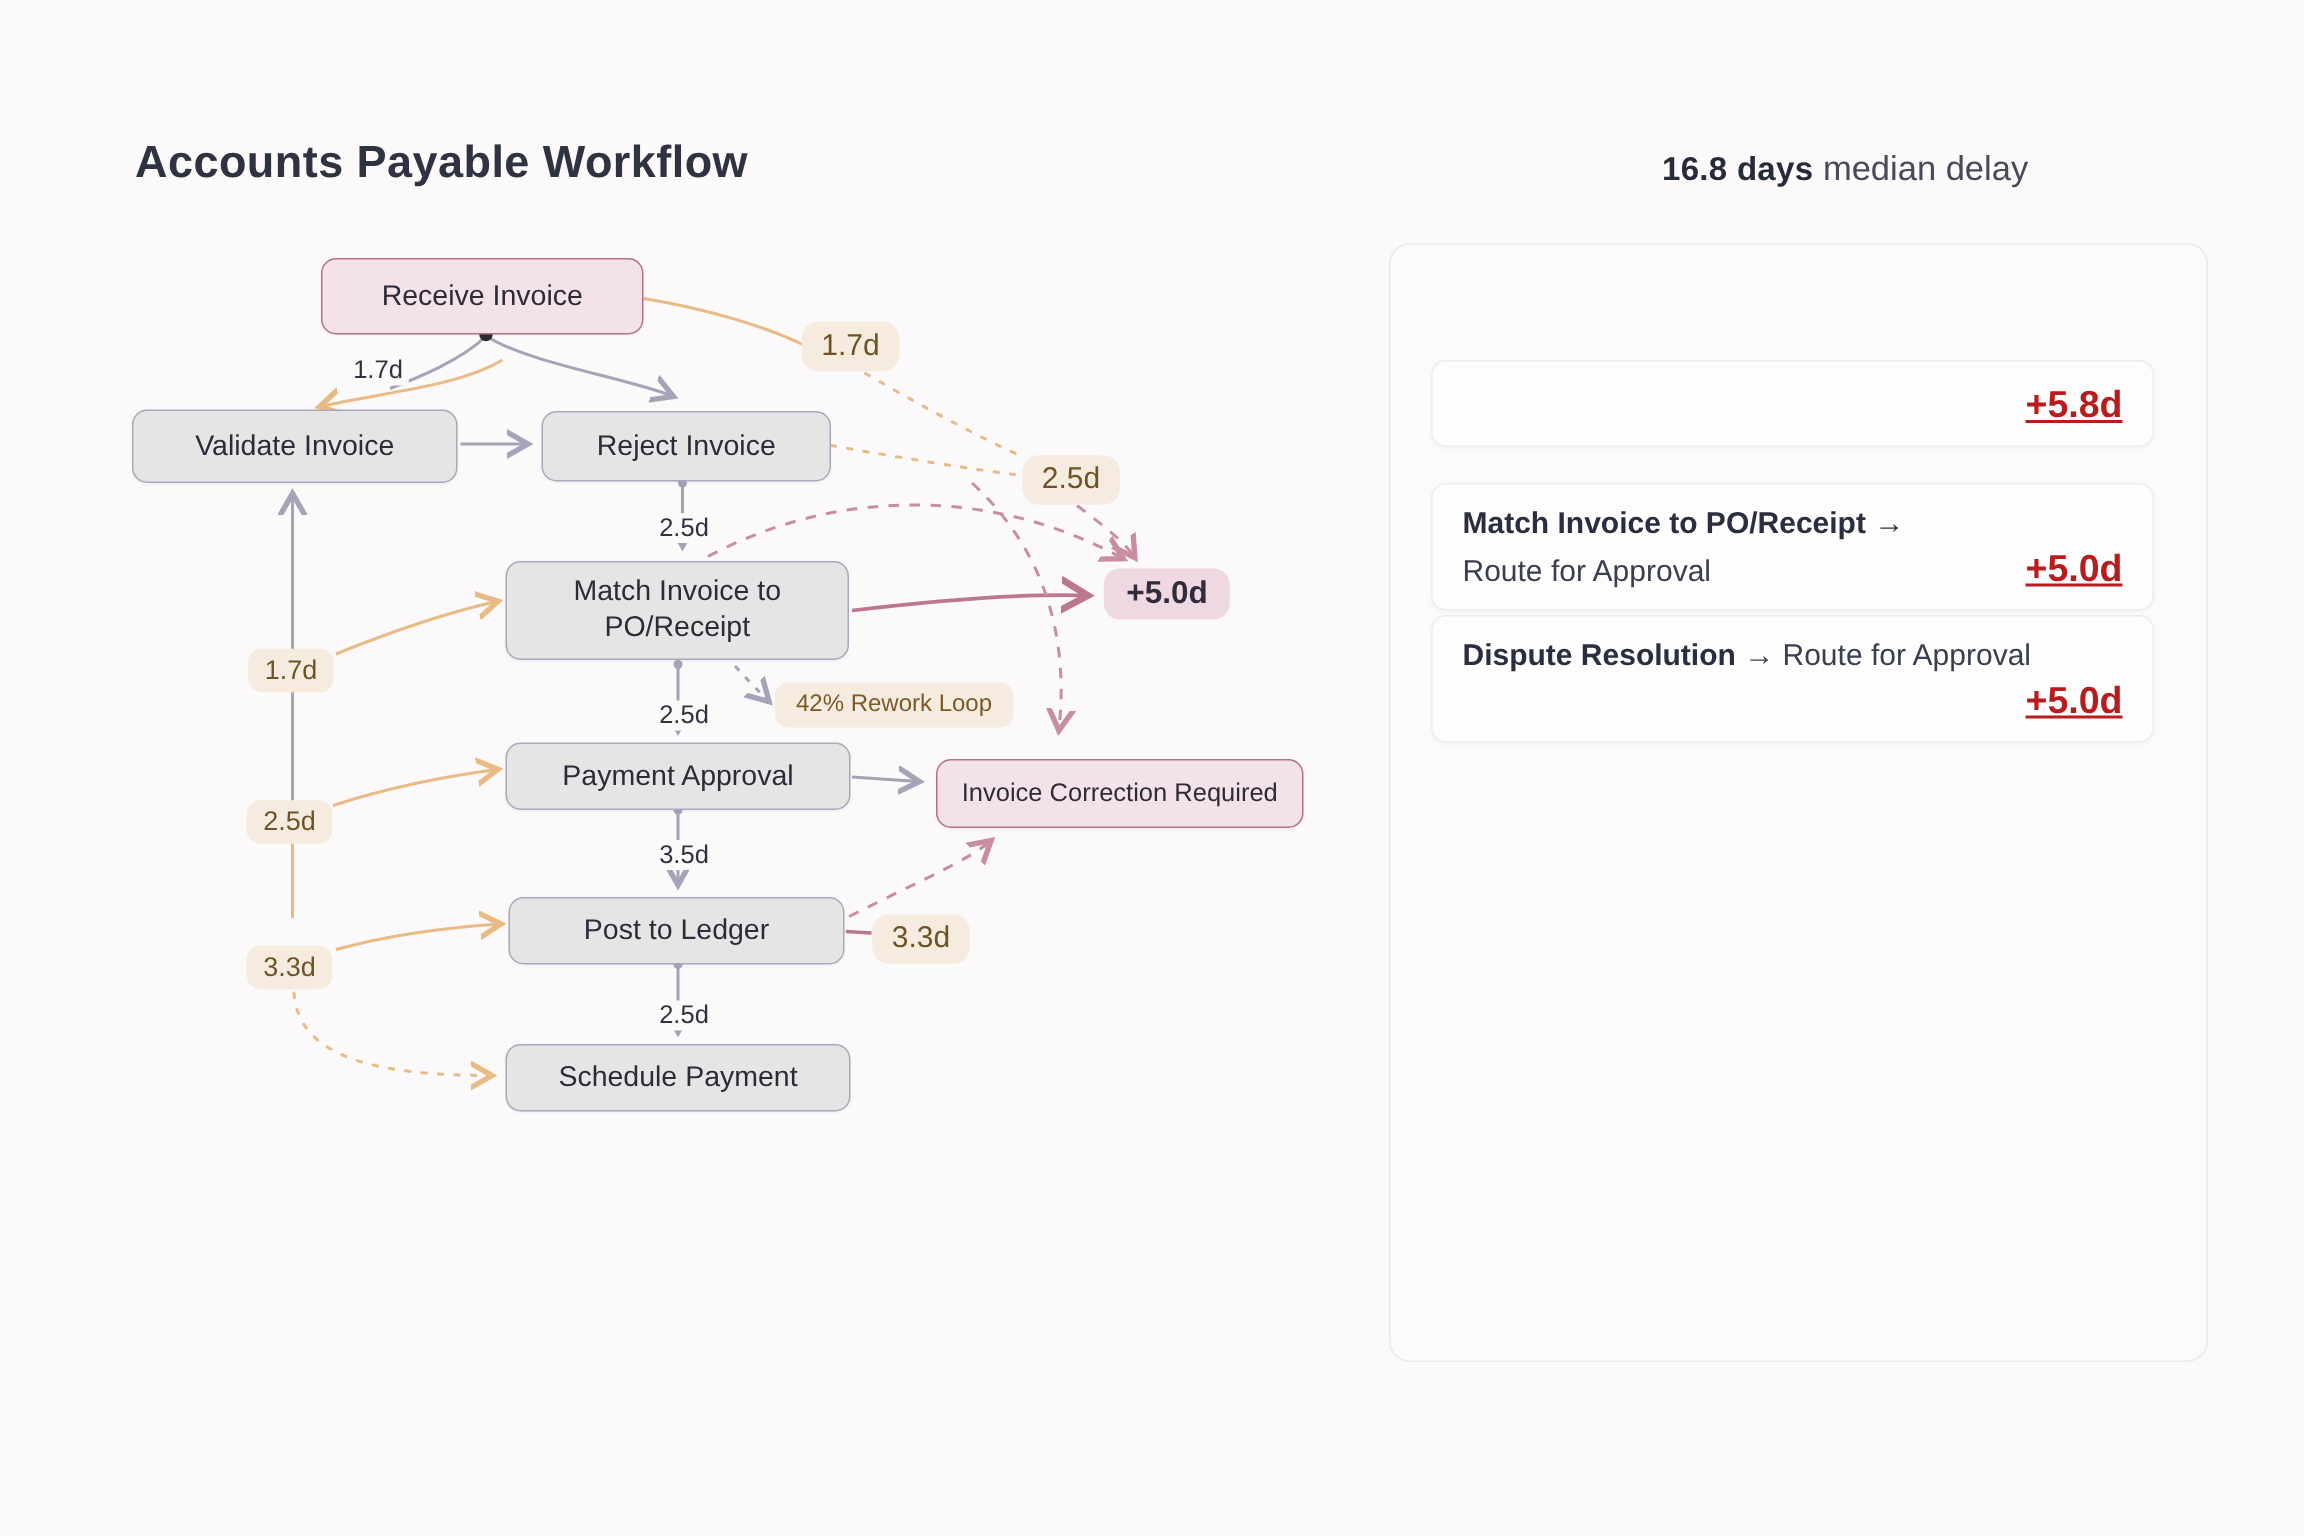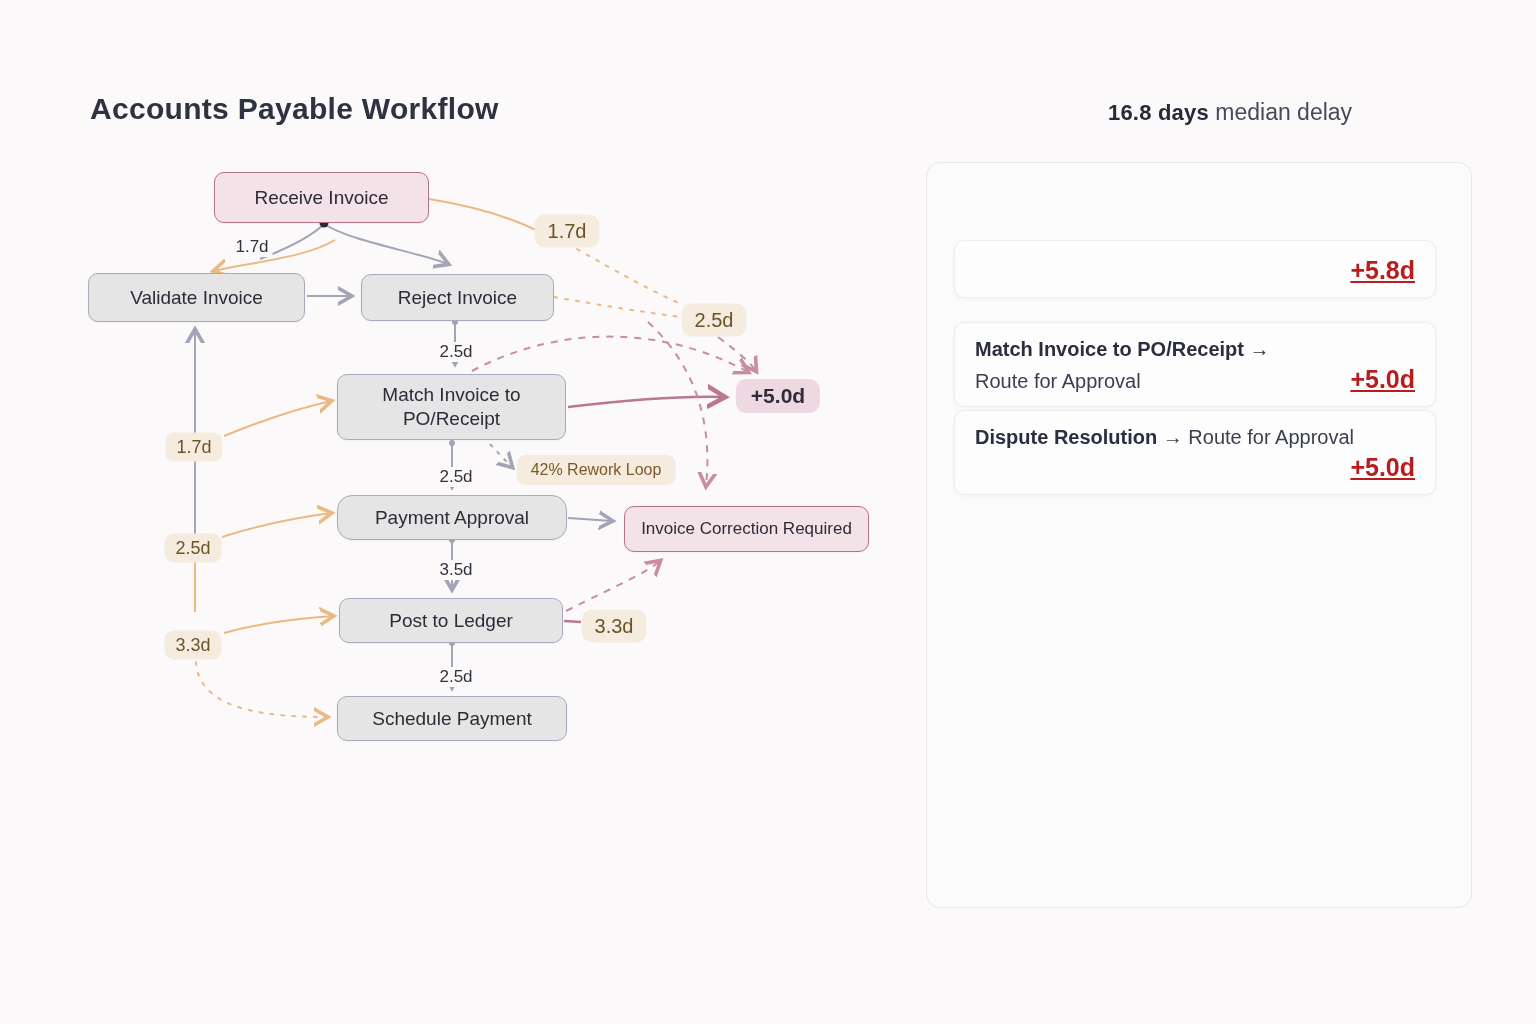--- a/index.html
+++ b/index.html
@@ -106,21 +106,21 @@
     <circle cx="452" cy="643" r="3" fill="#a4a4b6"></circle>
   </svg>
 
   <div class="abs page-title">Accounts Payable Workflow</div>
   <div class="abs kpi"><b>16.8 days</b><span> median delay</span></div>
 
   <div class="abs node pink" style="left:214px;top:172px;width:213px;height:49px;">Receive Invoice</div>
   <div class="abs node" style="left:88px;top:273px;width:215px;height:47px;">Validate Invoice</div>
   <div class="abs node" style="left:361px;top:274px;width:191px;height:45px;">Reject Invoice</div>
   <div class="abs node" style="left:337px;top:374px;width:229px;height:66px;padding:0 28px;box-sizing:border-box;">Match Invoice to PO/Receipt</div>
-  <div class="abs node" style="left:337px;top:495px;width:228px;height:43px;border-radius:15px;">Payment Approval</div>
+  <div class="abs node" style="left:337px;top:495px;width:228px;height:43px;">Payment Approval</div>
   <div class="abs node" style="left:339px;top:598px;width:222px;height:43px;">Post to Ledger</div>
   <div class="abs node" style="left:337px;top:696px;width:228px;height:43px;">Schedule Payment</div>
   <div class="abs node pink" style="left:624px;top:506px;width:243px;height:44px;font-size:17px;">Invoice Correction Required</div>
 
   <div class="abs elabel" style="left:252px;top:247px;">1.7d</div>
   <div class="abs elabel" style="left:456px;top:352px;">2.5d</div>
   <div class="abs elabel" style="left:456px;top:477px;">2.5d</div>
   <div class="abs elabel" style="left:456px;top:570px;">3.5d</div>
   <div class="abs elabel" style="left:456px;top:677px;">2.5d</div>
 

